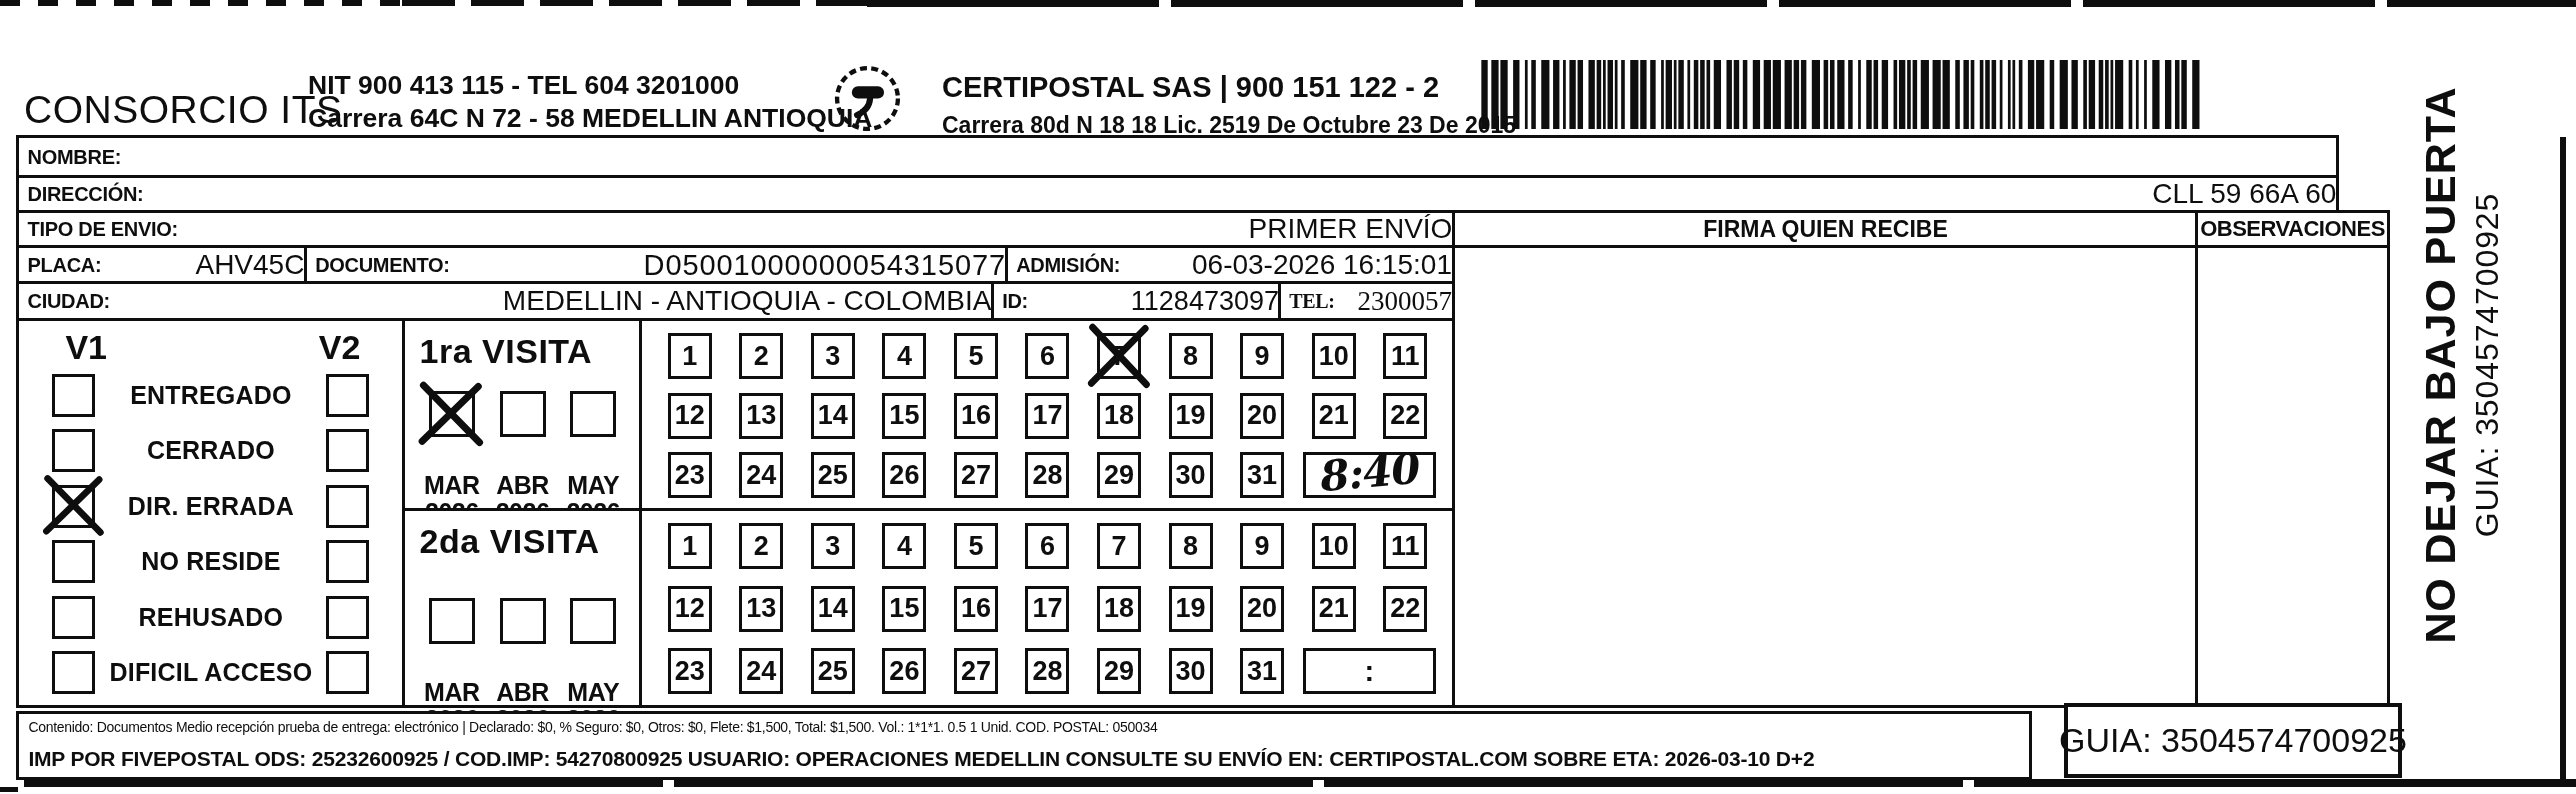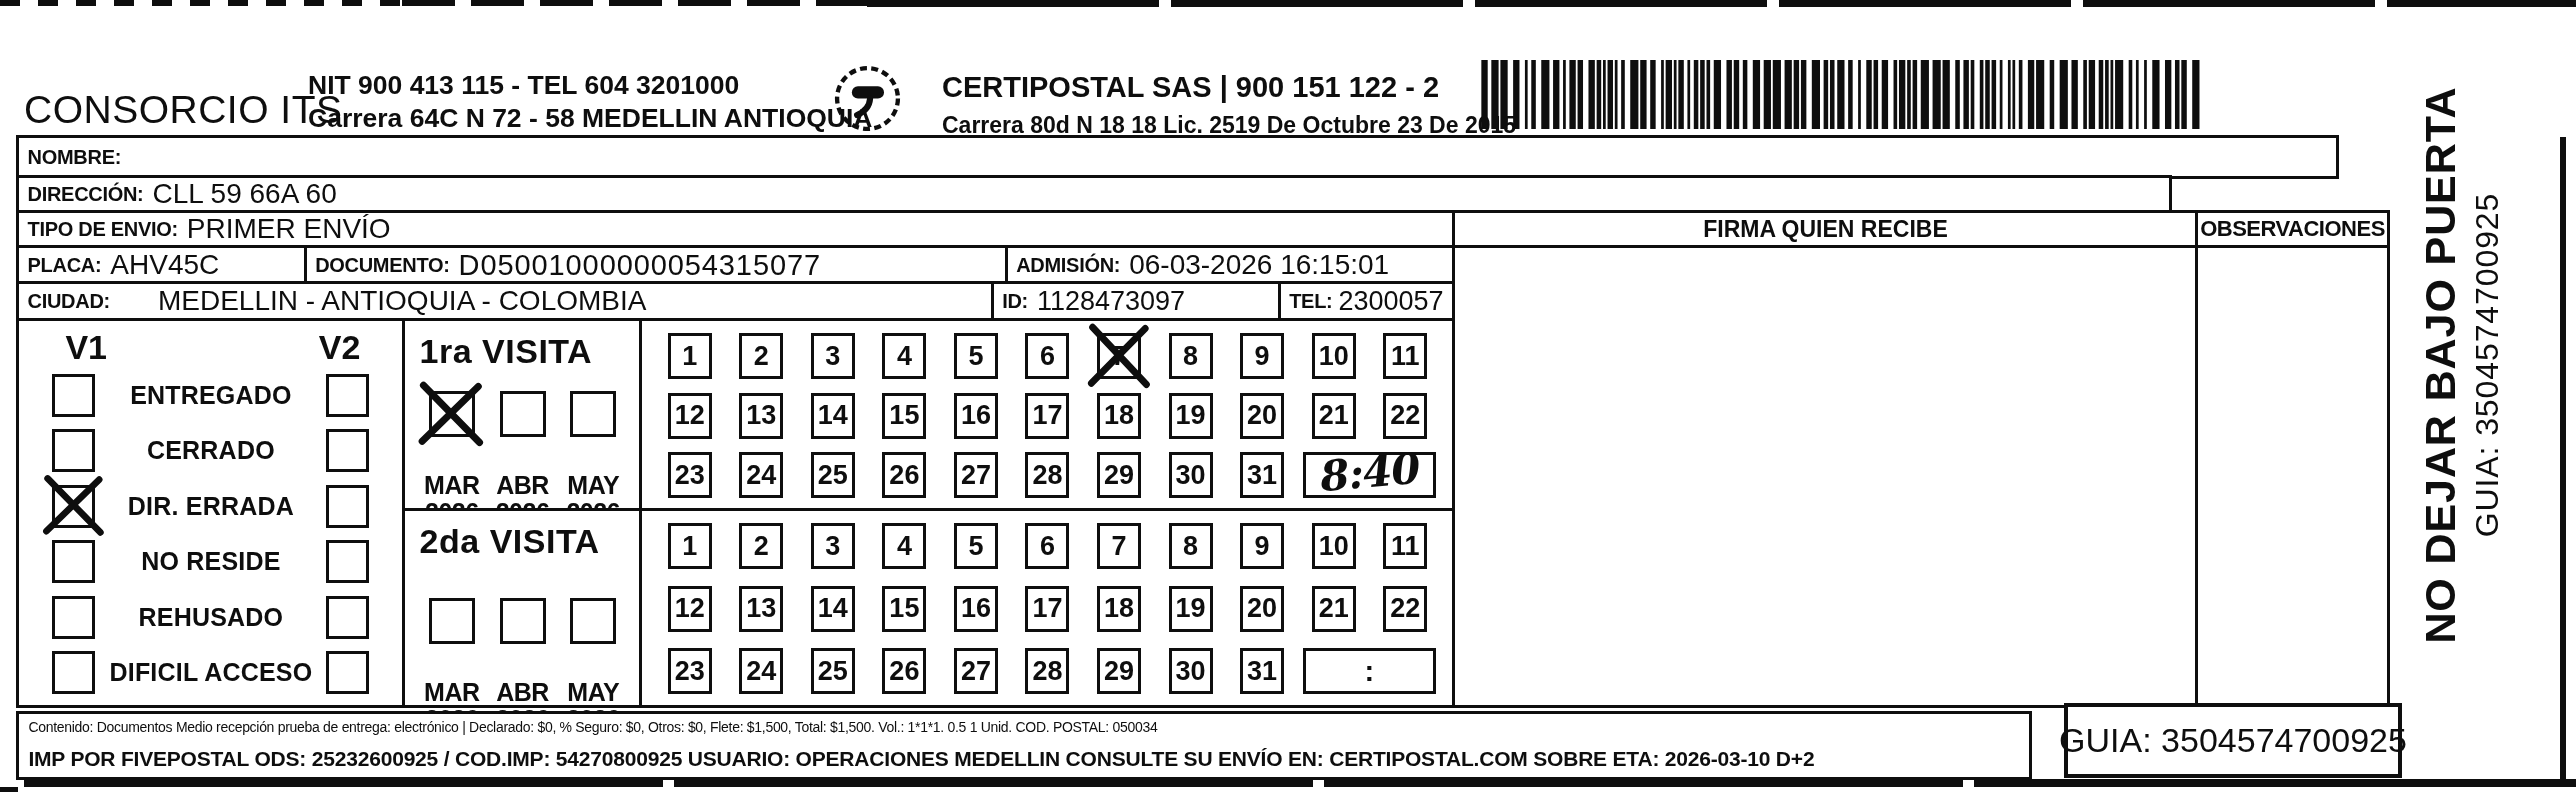--- a/index.html
+++ b/index.html
@@ -1,21 +1,21 @@
 <!DOCTYPE html>
 <html style="font-size:14.6px"><head>
 <meta charset="utf-8">
 <style>
   :root{ --ink:#0e0e0e; --paper:#ffffff; }
   html,body{ margin:0; padding:0; background:#fff; }
   #page{ position:relative; width:2576px; height:794px; background:var(--paper);
          color:var(--ink); font-family:"Liberation Sans", sans-serif; overflow:hidden; }
 
   .abs{ position:absolute; }
-  .box{ position:absolute; border:3.7px solid var(--ink); box-sizing:border-box; background:var(--paper); }
+  .box{ position:absolute; border:3.7px solid var(--ink); box-sizing:border-box; background:var(--paper);justify-content:space-between; }
 
   
   #artifact-left{ left:0; top:0; width:402px; height:5.5px;
       background:repeating-linear-gradient(90deg, var(--ink) 0 20px, transparent 20px 38px); }
   #artifact-mid{ left:402px; top:0; width:466px; height:6.4px;
       background:repeating-linear-gradient(90deg, var(--ink) 0 53px, transparent 53px 69px); }
   #artifact-right{ left:867px; top:0; width:1709px; height:7.3px;
       background:repeating-linear-gradient(90deg, var(--ink) 0 292px, transparent 292px 304px); }
 
   
@@ -29,35 +29,35 @@
   #carrier-info .l1{ font-size:29px; font-weight:700; }
   #carrier-info .l2{ font-size:23px; font-weight:700; margin-top:8.2px; }
   #barcode-wrap{ left:1479px; top:60px; width:731px; height:69px; }
 
   
   .fieldrow{ display:flex; align-items:center; padding-left:8.2px; gap:9px; white-space:nowrap; overflow:visible; }
   .flabel{ font-weight:700; font-size:20px; letter-spacing:-0.3px; flex:0 0 auto; }
   .fvalue{ font-size:28px; }
   #row-nombre{ left:16.4px; top:135px; width:2323px; height:44px; }
   #row-nombre .fvalue{ font-size:30px; }
-  #row-direccion{ left:16.4px; top:175px; width:2156px; height:38px; }
+  #row-direccion{ left:16.4px; top:175px; width:2323px; height:38px; }
   #row-tipo{ left:16.4px; top:210px; width:1439px; height:38px; }
   #firma-header{ left:1452px; top:210px; width:747px; height:38px; display:flex; align-items:center; justify-content:center; font-size:23px; font-weight:700; }
   #obs-header{ left:2195px; top:210px; width:195px; height:38px; display:flex; align-items:center; justify-content:center; font-size:22px; font-weight:700; letter-spacing:-0.5px; }
   #firma-body{ left:1452px; top:245px; width:747px; height:463px; }
   #obs-body{ left:2195px; top:245px; width:195px; height:463px; }
   #row-placa{ left:16.4px; top:245px; width:291px; height:40px; }
   #row-documento{ left:304px; top:245px; width:705px; height:40px; }
   #row-documento .fvalue{ letter-spacing:0.9px; font-size:29px; }
   #row-admision{ left:1005px; top:245px; width:450px; height:40px; }
   #row-ciudad{ left:16.4px; top:281px; width:978px; height:40px;gap:48px; }
   #row-id{ left:991px; top:281px; width:291px; height:40px; }
   #row-tel{ left:1278px; top:281px; width:177px; height:40px; }
   #row-tel .fvalue, #row-id .fvalue{ font-size:27px; }
-  #row-tel{ gap:6px; } 
+  #row-tel{ gap:6px;font-family:Liberation Serif, serif; } 
 
   
   #v1v2-box{ left:16.4px; top:318px; width:389px; height:390px; }
   #v1v2-head{ display:flex; justify-content:space-between; padding:7.3px 42px 0 46px; font-size:34px; font-weight:700; }
   #status-rows{ display:flex; flex-direction:column; justify-content:space-around; height:calc(100% - 51px); padding:0 33px 5.5px 33px; }
   .status-row{ display:flex; align-items:center; }
   .status-label{ flex:1; text-align:center; font-size:25px; font-weight:700; letter-spacing:0.2px; }
   .checkbox{ width:37px; height:37px; border:3.7px solid var(--ink); position:relative; flex:0 0 auto; background:var(--paper); box-sizing:content-box; }
 
   

